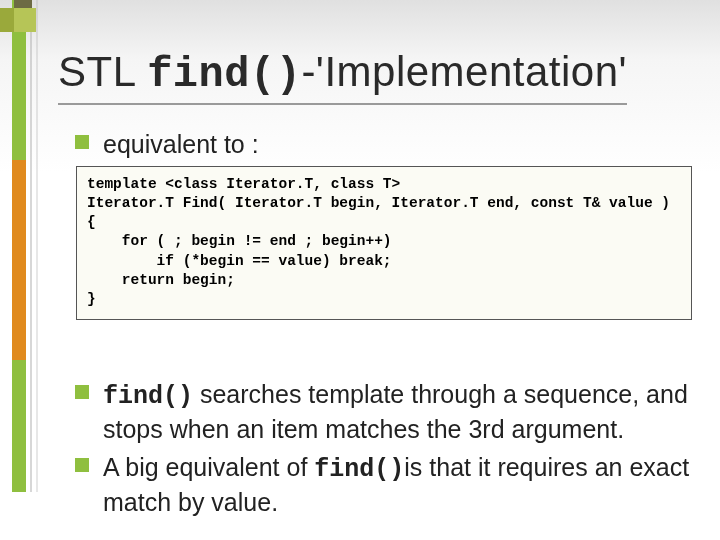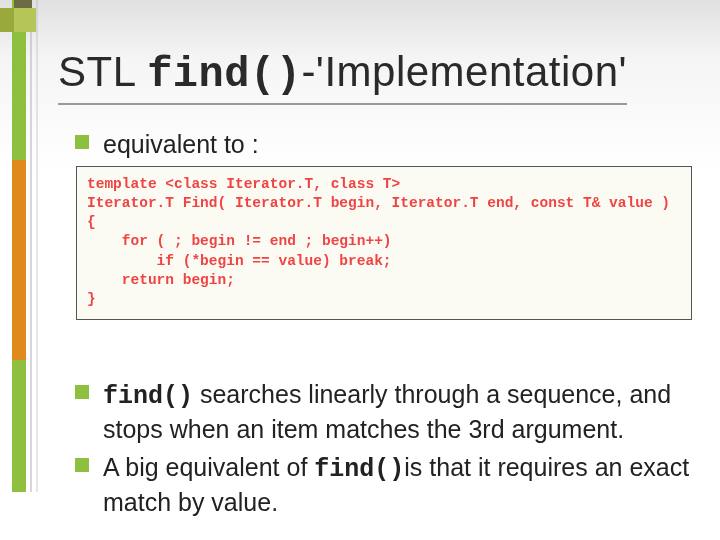--- a/index.html
+++ b/index.html
@@ -93,21 +93,21 @@
     margin-top: 4px;
     margin-bottom: 58px;
     border: 1px solid #555;
     background: #fbfbf4;
     padding: 8px 10px 10px 10px;
     font-family: "Courier New", monospace;
     font-weight: 700;
     font-size: 14.5px;
     line-height: 1.32;
     white-space: pre;
-    color: #ef4444;
+    color: #000000;
   }
 </style>
 </head>
 <body>
 
 <div class="slide">
 
   <div class="leftbar green"></div>
   <div class="leftbar orange"></div>
   <div class="leftbar thin1"></div>
@@ -135,21 +135,21 @@
 Iterator.T Find( Iterator.T begin, Iterator.T end, const T&amp; value )
 {
     for ( ; begin != end ; begin++)
         if (*begin == value) break;
     return begin;
 }</div>
 
     <div class="bullet-row">
       <div class="bullet-box"></div>
       <div class="bullet-text">
-        <span class="mono">find()</span><span> searches linearly through a sequence, and stops when an item matches the 3rd argument.</span>
+        <span class="mono">find()</span><span> searches template through a sequence, and stops when an item matches the 3rd argument.</span>
       </div>
     </div>
 
     <div class="bullet-row">
       <div class="bullet-box"></div>
       <div class="bullet-text">
         <span>A big equivalent of </span><span class="mono">find()</span><span>is that it requires an exact match by value.</span>
       </div>
     </div>
 

